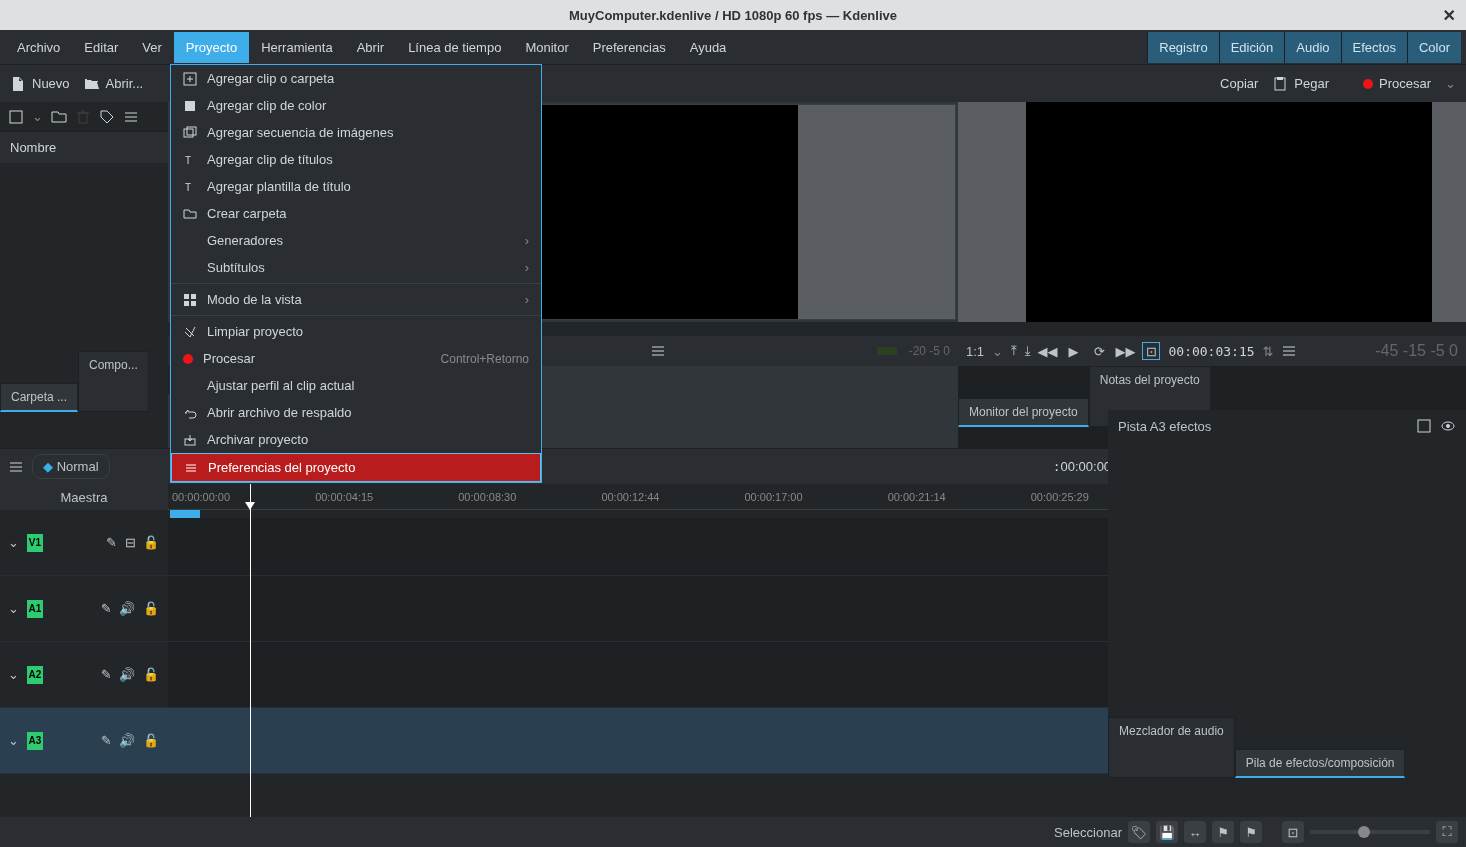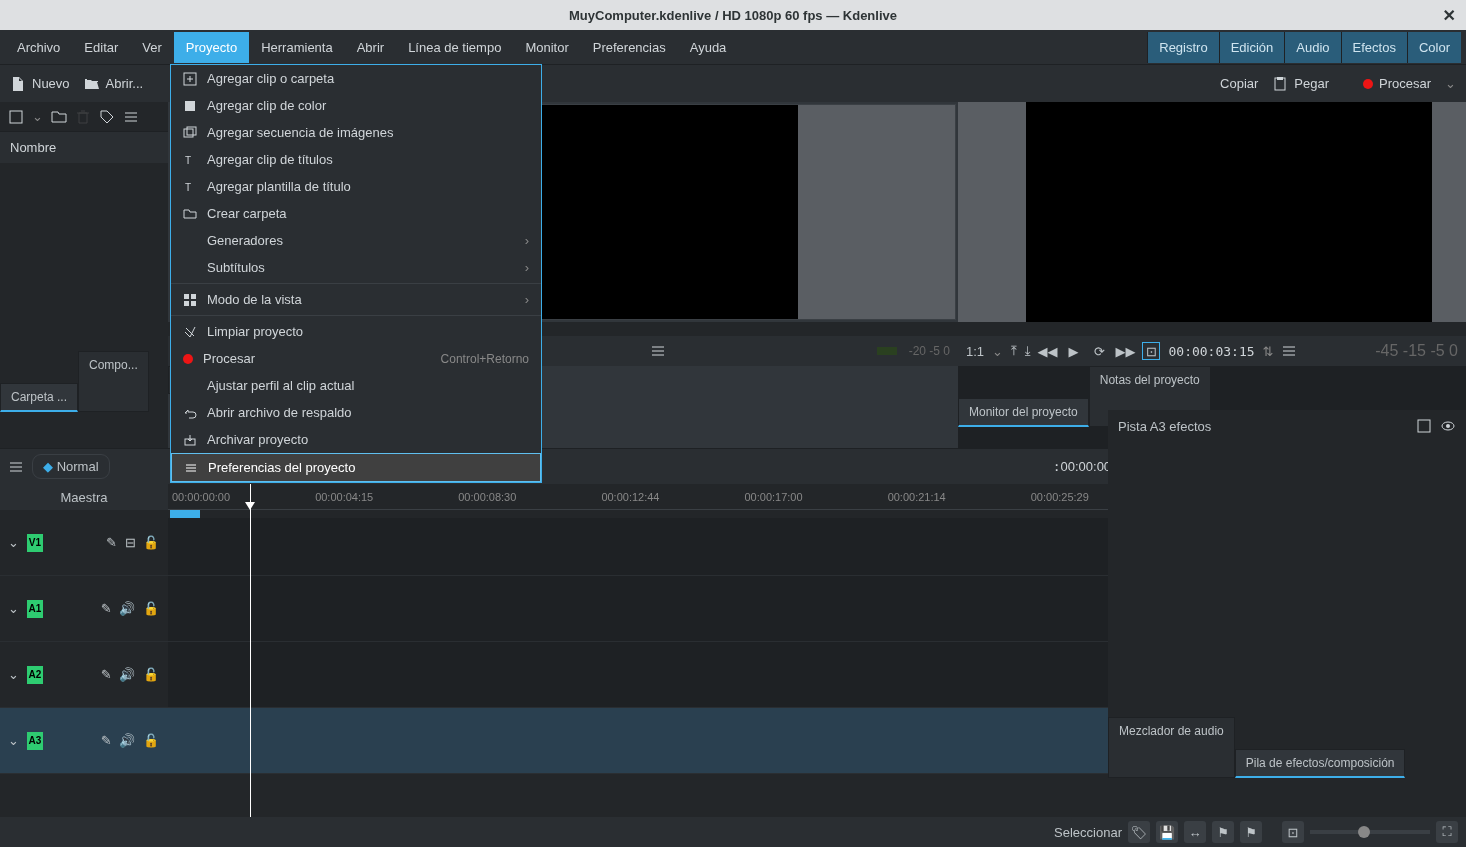--- a/index.html
+++ b/index.html
@@ -11,21 +11,21 @@
 .menu-item.active { background: #3daee9; color: #fff; }
 .menu-right { margin-left: auto; display: flex; }
 .menu-right .rtab { padding: 8px 11px; background: #2a5d7a; color: #cfe4ef; border-left: 1px solid #1e2124; cursor: pointer; }
 .toolbar { height: 38px; background: #2a2e32; display: flex; align-items: center; padding: 0 10px; gap: 14px; border-top: 1px solid #1e2124; }
 .tbtn { display: flex; align-items: center; gap: 6px; cursor: pointer; color: #d0d5d9; }
 .icon { width: 16px; height: 16px; display: inline-block; }
 .dropdown { position: absolute; left: 170px; top: 64px; width: 372px; background: #2a2e32; border: 1px solid #3daee9; z-index: 100; }
 .dd-item { display: flex; align-items: center; padding: 6px 12px; cursor: pointer; color: #d0d5d9; gap: 10px; }
 .dd-item .shortcut { margin-left: auto; color: #888; font-size: 12px; }
 .dd-item .arrow { margin-left: auto; color: #888; }
-.dd-item.highlighted { background: #404040; color: #fff; border: 1px solid #5fbfef; margin: 0; }
+.dd-item.highlighted { background: #b91c1c; color: #fff; border: 1px solid #5fbfef; margin: 0; }
 .dd-sep { height: 1px; background: #3a3f44; margin: 2px 0; }
 .dd-icon { width: 14px; height: 14px; }
 .main-area { display: flex; height: 346px; }
 .left-panel { width: 168px; background: #232629; }
 .lp-header { height: 30px; display: flex; align-items: center; gap: 8px; padding: 0 8px; border-bottom: 1px solid #1e2124; }
 .lp-nombre { padding: 8px 10px; background: #2a2e32; color: #d0d5d9; }
 .lp-tabs { display: flex; margin-top: auto; }
 .tab { padding: 6px 10px; background: #2a2e32; border: 1px solid #1e2124; cursor: pointer; font-size: 12px; }
 .tab.active { background: #31363b; border-bottom: 2px solid #3daee9; margin-top: 32px; }
 .center-panel { width: 790px; background: #31363b; position: relative; }

